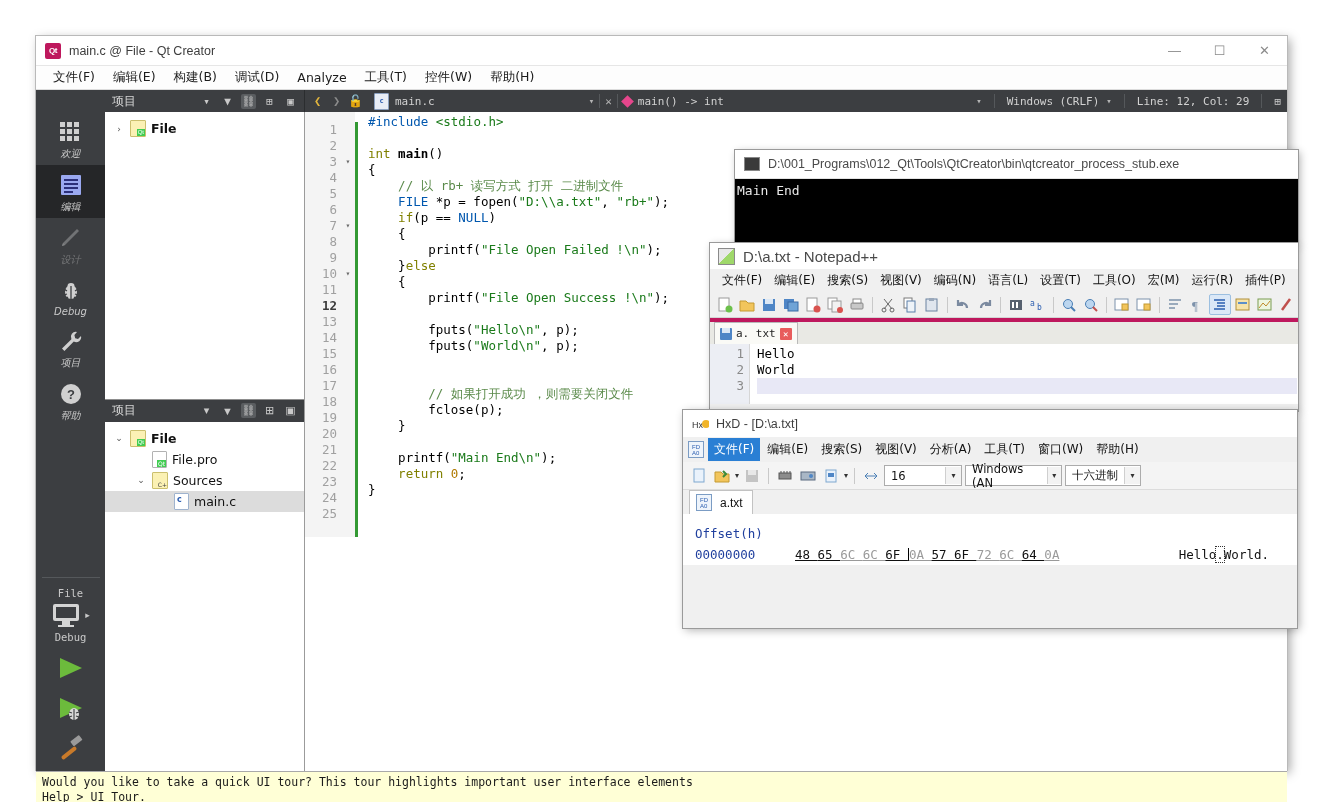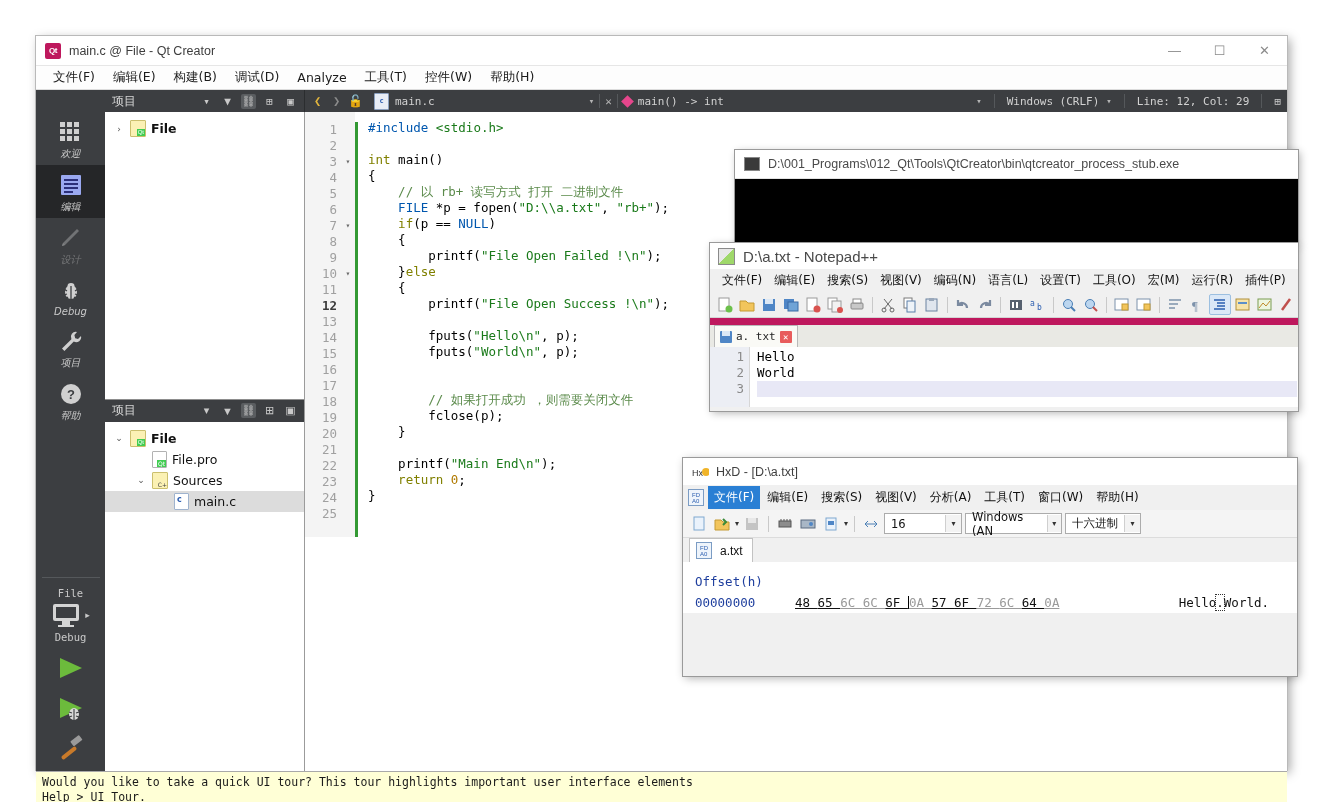--- a/index.html
+++ b/index.html
@@ -71,25 +71,25 @@
   .cicon{width:13px;height:15px;background:#fff;border:1px solid #9fb3ce;border-radius:1px;position:relative;}
   .cicon:after{content:"c";position:absolute;left:2px;top:2px;color:#2a5db0;font-size:8px;line-height:8px;font-weight:bold;}
   .panelsplit{height:1px;background:#8d8d8d;}
   .panelbar{height:22px;background:#3c3e41;display:flex;align-items:center;}
 
   .editor{flex:1;background:#ffffff;position:relative;overflow:hidden;}
   .codearea{display:flex;font-family:"DejaVu Sans Mono",monospace;font-size:12.5px;line-height:16px;}
   .gutter{width:32px;text-align:right;padding:10px 4px 0 0;color:#a0a0a0;background:#f4f4f4;}
   .foldcol{width:14px;padding-top:10px;background:#f4f4f4;color:#6b6b6b;font-size:8px;text-align:center;}
   .greenbar{width:3px;background:#339933;margin-top:10px;height:415px;}
-  .codelines{padding:8px 0 0 10px;white-space:pre;color:#000;}
+  .codelines{padding:2px 0 0 10px;white-space:pre;color:#000;}
   .gutter div,.foldcol div{height:16px;}
   .gutter div.cur{color:#3b3b3b;font-weight:bold;}
   .kw{color:#808000;}
-  .fn{color:#000;font-weight:normal;}
+  .fn{color:#000;font-weight:bold;}
   .str{color:#1a7a1a;}  .cmt{color:#5a8a4a;}
   .pre{color:#0057ae;}  .inc{color:#1a7a1a;}
   .num{color:#b07a00;}  .typ{color:#0057ae;}
 
   
   .tourbar{height:37px;background:#ffffd6;border-top:1px solid #a9a9a9;padding:3px 6px;
      font-family:"DejaVu Sans Mono",monospace;font-size:11.5px;color:#1a1a1a;line-height:15px;}
 
   
   #console{position:absolute;left:735px;top:150px;width:563px;height:95px;background:#000;
@@ -103,34 +103,34 @@
   #npp{position:absolute;left:710px;top:243px;width:588px;height:168px;background:#f0f0f0;
      box-shadow:0 0 0 1px #9a9a9a, 2px 2px 8px rgba(0,0,0,.3);}
   #npp .ntitle{height:26px;background:#fff;display:flex;align-items:center;gap:8px;padding-left:8px;}
   #npp .nicon{width:15px;height:15px;background:linear-gradient(135deg,#e8e8e8 50%,#9fd86a 50%);border:1px solid #8a8a8a;}
   #npp .ntxt{font-size:15px;color:#4a4a4a;}
   #npp .nmenu{height:23px;background:#f0f0f0;display:flex;align-items:center;padding-left:6px;}
   #npp .nmenu .mi{font-size:12px;color:#111;padding:2px 6px;font-family:"DejaVu Sans",sans-serif;}
   #npp .ntools{height:25px;background:#f0f0f0;display:flex;align-items:center;gap:2px;padding-left:5px;border-bottom:1px solid #d4d4d4;}
   .ntool{width:20px;height:19px;border-radius:2px;display:flex;align-items:center;justify-content:center;}
   .tsep{width:1px;height:16px;background:#c9c9c9;margin:0 3px;}
-  #npp .ntabs{height:22px;background:#e9e9e4;border-top:7px solid #be185d;display:flex;align-items:flex-end;}
+  #npp .ntabs{height:22px;background:#e9e9e4;border-top:4px solid #be185d;display:flex;align-items:flex-end;}
   #npp .ntab{height:21px;background:#fafaf6;border:1px solid #b9b9b9;border-bottom:none;display:flex;align-items:center;
      gap:4px;padding:0 5px;margin-left:4px;font-family:"DejaVu Sans Mono",monospace;font-size:11px;color:#222;}
   .sdisk{width:12px;height:12px;background:#4f86c6;border-radius:1px;position:relative;}
   .sdisk:after{content:"";position:absolute;left:2px;top:0;width:8px;height:5px;background:#dce8f5;}
   .redx{width:12px;height:12px;background:#e85c5c;color:#fff;font-size:9px;display:flex;align-items:center;justify-content:center;border-radius:1px;}
   #npp .nedit{display:flex;background:#fff;height:60px;font-family:"DejaVu Sans Mono",monospace;font-size:12.5px;line-height:16px;}
   #npp .nedit .ng{width:34px;background:#eceef4;color:#8a8a8a;text-align:right;padding:2px 5px 0 0;border-right:1px solid #d6d6d6;}
   #npp .nedit .nl{padding:2px 0 0 7px;color:#000;}
   #npp .nedit .nl .hl{display:block;background:#e8e8f6;width:540px;}
 
   
   #hxd{position:absolute;left:683px;top:410px;width:614px;height:218px;background:#f0f0f0;
-     box-shadow:0 0 0 1px #9a9a9a, 2px 2px 9px rgba(0,0,0,.32);margin-top:48px;}
+     box-shadow:0 0 0 1px #9a9a9a, 2px 2px 9px rgba(0,0,0,.32);}
   #hxd .htitle{height:27px;background:#fff;display:flex;align-items:center;gap:7px;padding-left:9px;}
   #hxd .hicon{width:17px;height:14px;display:flex;align-items:center;}
   #hxd .htxt{font-size:12.5px;color:#3f3f3f;}
   #hxd .hmenu{height:25px;background:#f0f0f0;display:flex;align-items:center;padding-left:5px;gap:1px;}
   #hxd .hmenu .mi{font-size:12px;color:#111;padding:3px 6px;font-family:"DejaVu Sans",sans-serif;}
   #hxd .hmenu .mi.sel{background:#2a7fd4;color:#fff;}
   .hfico{width:14px;height:15px;background:#eef4fb;border:1px solid #7b9cc4;font-size:6px;color:#2a5db0;
      display:flex;align-items:center;justify-content:center;line-height:6px;margin-right:3px;}
   #hxd .htools{height:27px;background:#f4f4f4;display:flex;align-items:center;gap:3px;padding-left:6px;border-bottom:1px solid #dcdcdc;}
   .hsel{height:19px;border:1px solid #acacac;background:#fff;display:flex;align-items:center;font-size:11.5px;color:#111;}
@@ -429,21 +429,21 @@
       <div>Help &gt; UI Tour.</div>
     </div>
 
   </div>
 
   <div id="console">
     <div class="ctitle">
       <div class="cicon2"></div>
       <div class="ctxt">D:\001_Programs\012_Qt\Tools\QtCreator\bin\qtcreator_process_stub.exe</div>
     </div>
-    <div class="cbody" id="console-lines"></div>
+    <div class="cbody" id="console-lines"><div>Main End</div></div>
   </div>
 
   <div id="npp">
     <div class="ntitle">
       <div class="nicon"></div>
       <div class="ntxt">D:\a.txt - Notepad++</div>
     </div>
     <div class="nmenu" id="npp-menu">
         <div class="mi">文件(F)</div>
         <div class="mi">编辑(E)</div>

